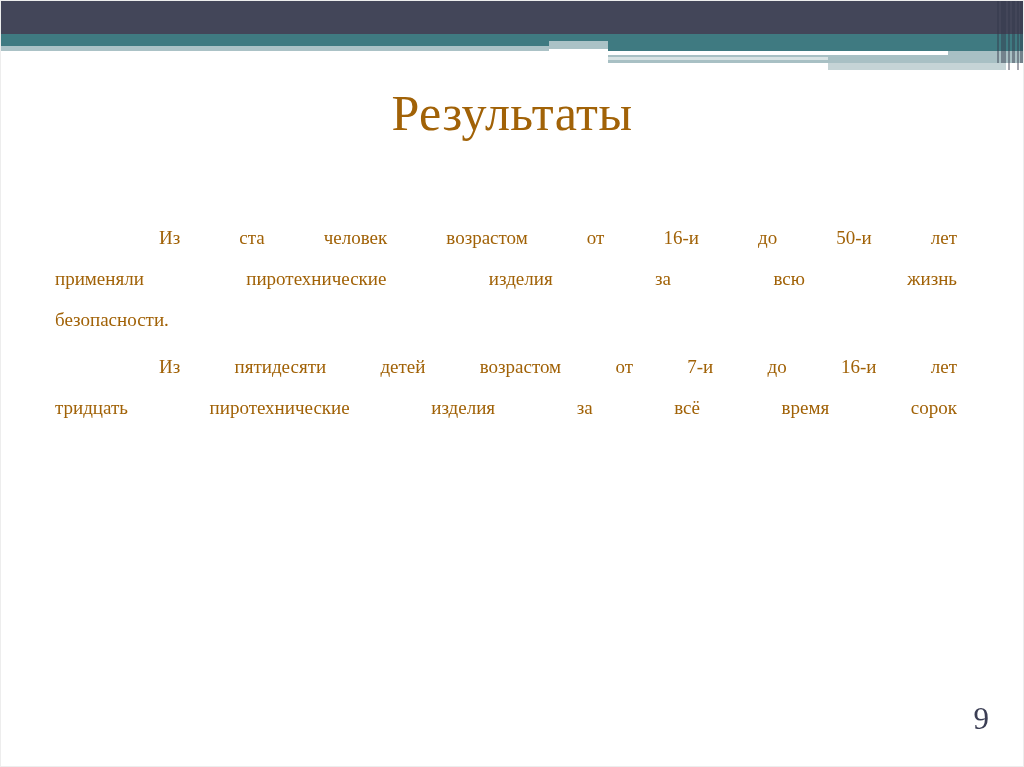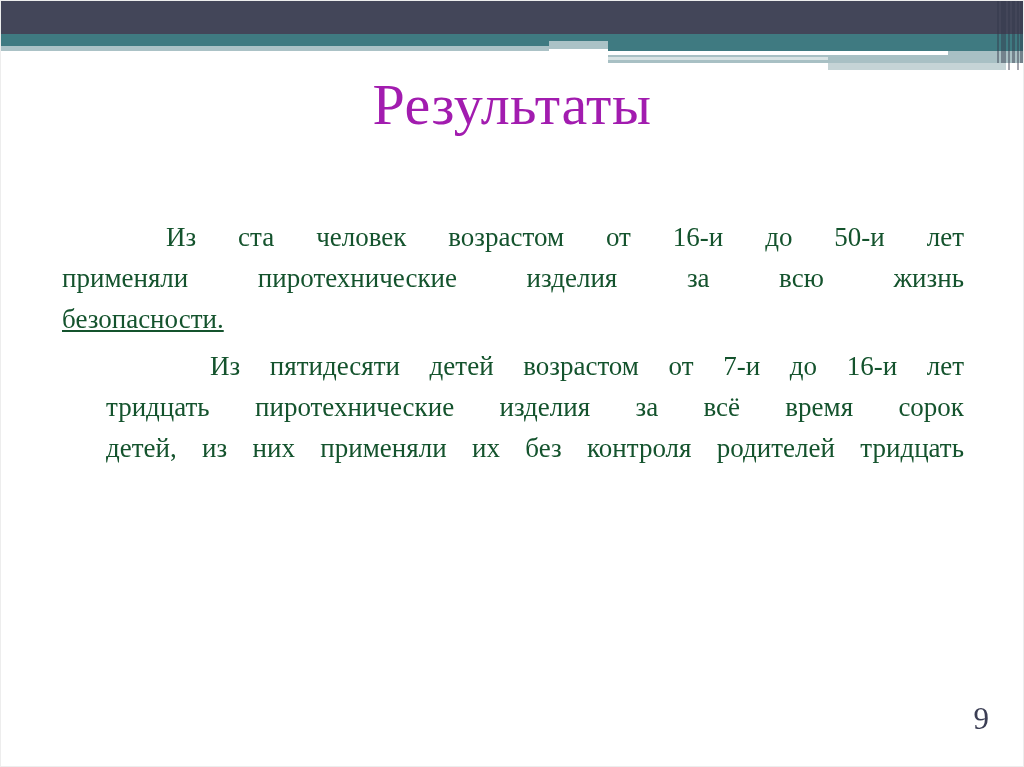--- a/index.html
+++ b/index.html
@@ -31,46 +31,46 @@
   .s1 { left: 996px;  width: 2px; height: 62px; }
   .s2 { left: 1000px; width: 5px; height: 62px; }
   .s3 { left: 1007px; width: 2px; height: 69px; }
   .s4 { left: 1011px; width: 3px; height: 62px; }
   .s5 { left: 1016px; width: 2px; height: 69px; }
   .s6 { left: 1019px; width: 3px; height: 62px; }
 
   
   .title {
     position: absolute;
-    left: 0; top: 76px;
+    left: 0; top: 84px;
     width: 100%;
     text-align: center;
-    font-size: 58px;
+    font-size: 50px;
     line-height: 56px;
-    color: #a21caf;
+    color: #a16207;
     letter-spacing: 0.5px;
   }
 
   
   .textblock {
     position: absolute;
-    left: 61px; top: 216px;
+    left: 54px; top: 216px;
     width: 902px;
-    color: #14532d;
-    font-size: 27px;
+    color: #a16207;
+    font-size: 19px;
   }
   .tline {
     line-height: 41px;
     text-align: justify;
     text-align-last: justify;
     white-space: normal;
   }
   .tline.first { text-indent: 104px; }
-  .tline.last  { text-align-last: left; text-decoration: underline; }
-  .para2 { margin-top: 6px; margin-left: 44px; }
+  .tline.last  { text-align-last: left; }
+  .para2 { margin-top: 6px; }
 
   
   .pagenum {
     position: absolute;
     top: 700px; right: 34px;
     font-size: 31px;
     color: #3B3E54;
   }
 </style>
 </head>
@@ -102,19 +102,18 @@
 
   <div class="textblock">
     <div class="para">
       <div class="tline first">Из ста человек возрастом от 16-и до 50-и лет</div>
       <div class="tline">применяли пиротехнические изделия за всю жизнь</div>
       <div class="tline last">безопасности.</div>
     </div>
     <div class="para para2">
       <div class="tline first">Из пятидесяти детей возрастом от 7-и до 16-и лет</div>
       <div class="tline">тридцать пиротехнические изделия за всё время сорок</div>
-      <div class="tline">детей, из них применяли их без контроля родителей тридцать</div>
     </div>
   </div>
 
   <div class="pagenum">9</div>
 
 </div>
 
 </body></html>

